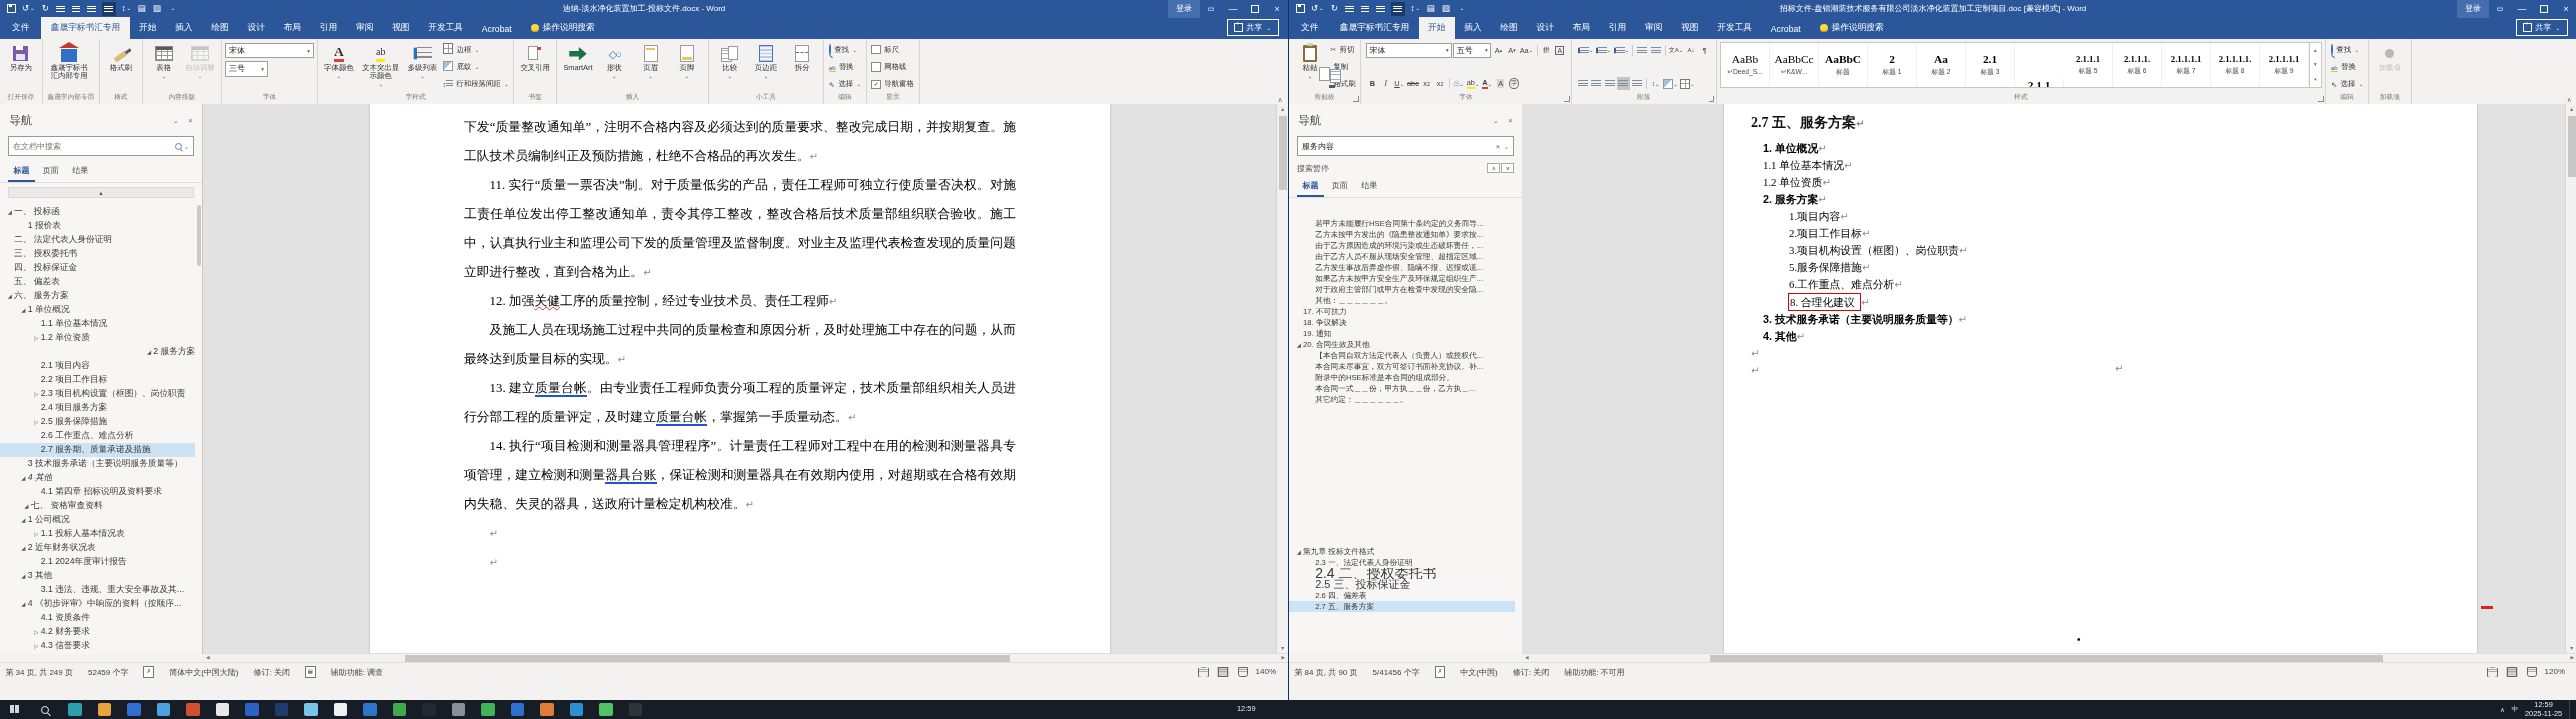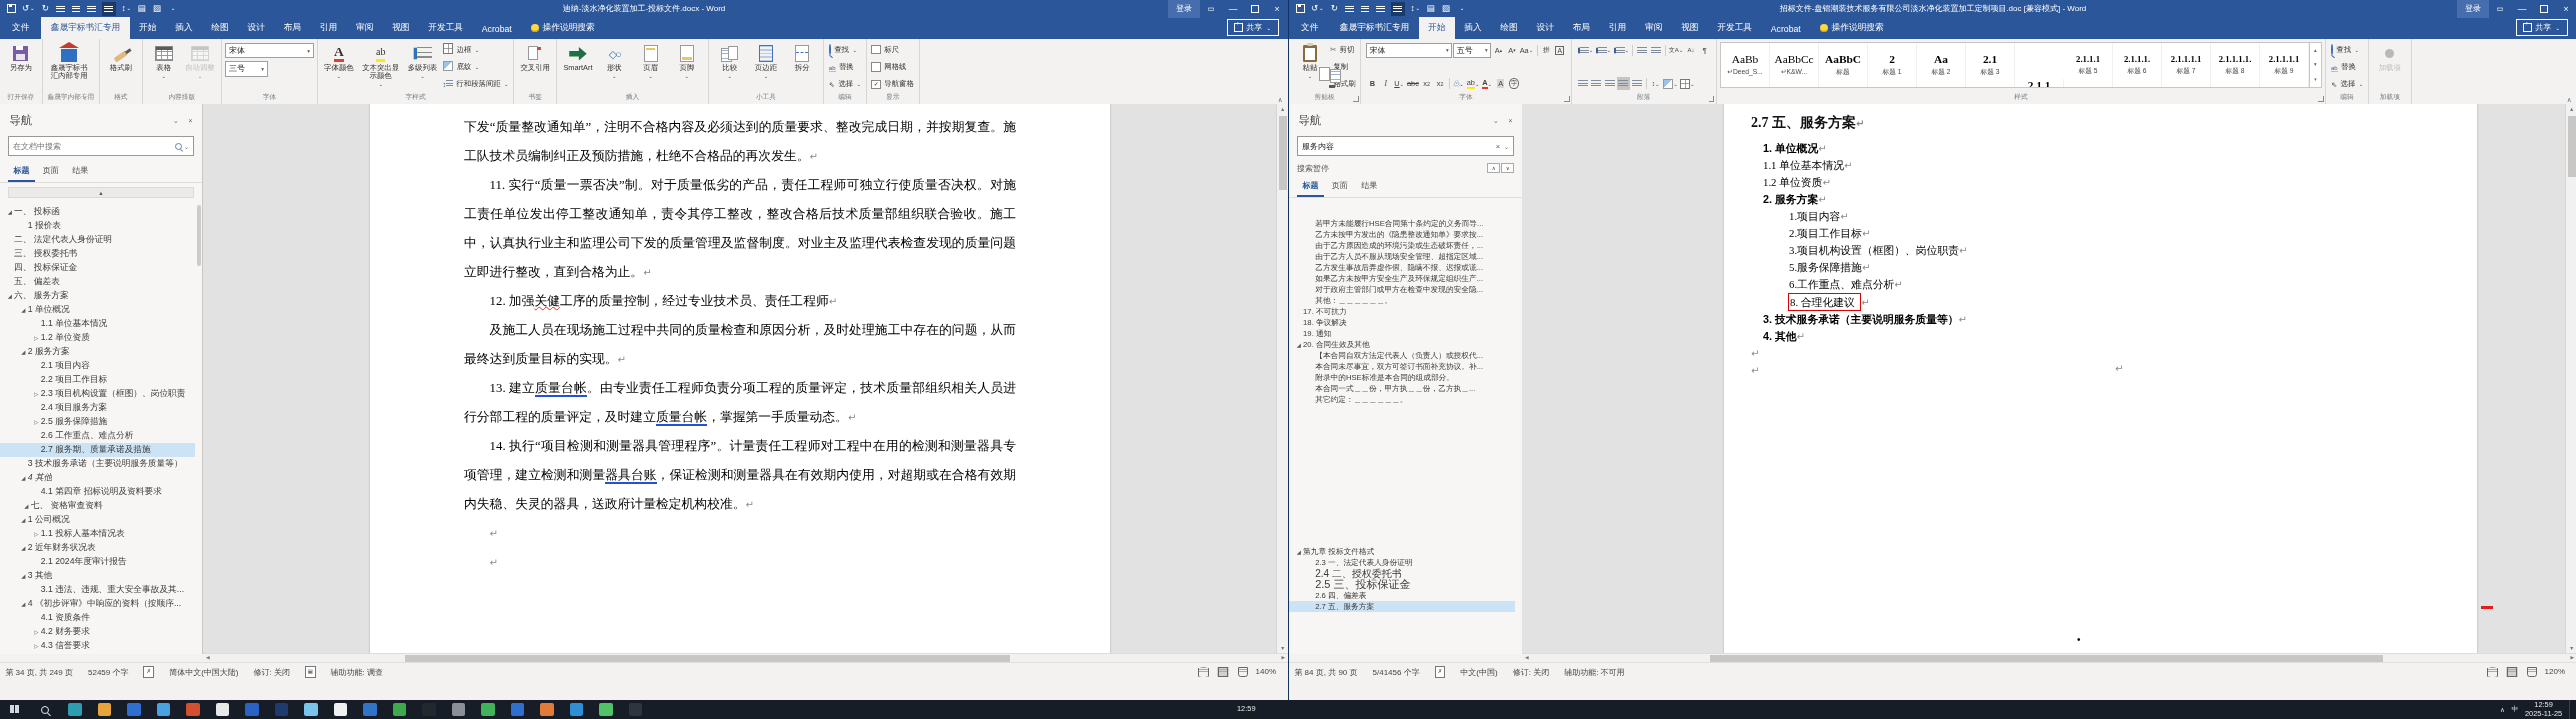--- a/index.html
+++ b/index.html
@@ -504,21 +504,21 @@
             <span style="overflow: hidden; text-overflow: ellipsis;">1 单位概况</span>
           </div>
           <div class="nitem" style="height: 14px; font-size: 8.7px; padding-left: 32px;">
             <span class="arr"></span>
             <span style="overflow: hidden; text-overflow: ellipsis;">1.1 单位基本情况</span>
           </div>
           <div class="nitem" style="height: 14px; font-size: 8.7px; padding-left: 32px;">
             <span class="arr">▷</span>
             <span style="overflow: hidden; text-overflow: ellipsis;">1.2 单位资质</span>
           </div>
-          <div class="nitem" style="height: 14px; font-size: 8.7px; padding-left: 19px;">
+          <div class="nitem" style="height: 14px; font-size: 8.7px; padding-left: 19px; justify-content: flex-end;">
             <span class="arr">◢</span>
             <span style="overflow: hidden; text-overflow: ellipsis;">2 服务方案</span>
           </div>
           <div class="nitem" style="height: 14px; font-size: 8.7px; padding-left: 32px;">
             <span class="arr"></span>
             <span style="overflow: hidden; text-overflow: ellipsis;">2.1 项目内容</span>
           </div>
           <div class="nitem" style="height: 14px; font-size: 8.7px; padding-left: 32px;">
             <span class="arr"></span>
             <span style="overflow: hidden; text-overflow: ellipsis;">2.2 项目工作目标</span>
@@ -1063,21 +1063,21 @@
             <span style="overflow: hidden; text-overflow: ellipsis;">其它约定：＿＿＿＿＿＿。</span>
           </div>
           <div class="nitem" style="height: 11px; font-size: 7.7px; padding-left: 5.4px; margin-top: 141px;">
             <span class="arr">◢</span>
             <span style="overflow: hidden; text-overflow: ellipsis;">第九章 投标文件格式</span>
           </div>
           <div class="nitem" style="height: 11px; font-size: 7.7px; padding-left: 17.5px;">
             <span class="arr"></span>
             <span style="overflow: hidden; text-overflow: ellipsis;">2.3 一、法定代表人身份证明</span>
           </div>
-          <div class="nitem" style="height: 11px; font-size: 10px; padding-left: 17.5px;">
+          <div class="nitem" style="height: 11px; font-size: 14px; padding-left: 17.5px;">
             <span class="arr"></span>
             <span style="overflow: hidden; text-overflow: ellipsis;">2.4 二、授权委托书</span>
           </div>
           <div class="nitem" style="height: 11px; font-size: 11px; padding-left: 17.5px;">
             <span class="arr"></span>
             <span style="overflow: hidden; text-overflow: ellipsis;">2.5 三、投标保证金</span>
           </div>
           <div class="nitem" style="height: 11px; font-size: 7.7px; padding-left: 17.5px;">
             <span class="arr"></span>
             <span style="overflow: hidden; text-overflow: ellipsis;">2.6 四、偏差表</span>

